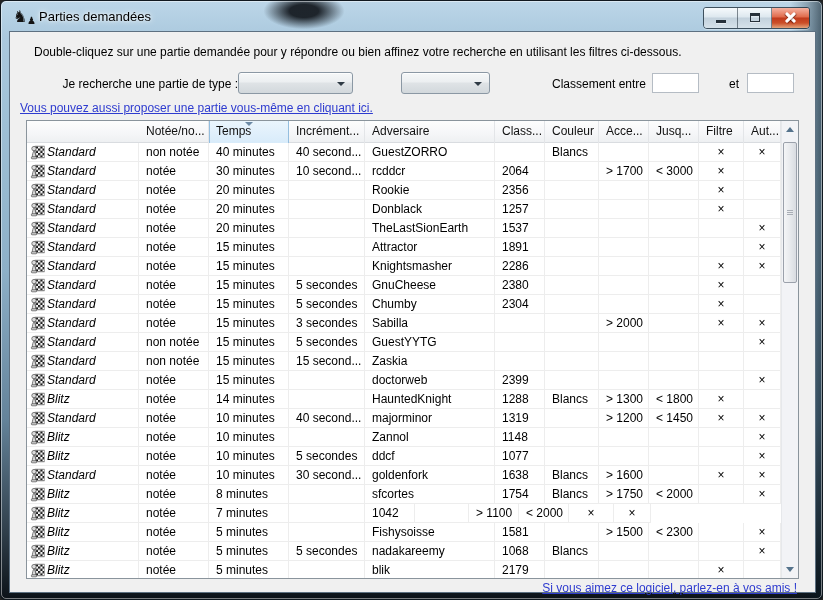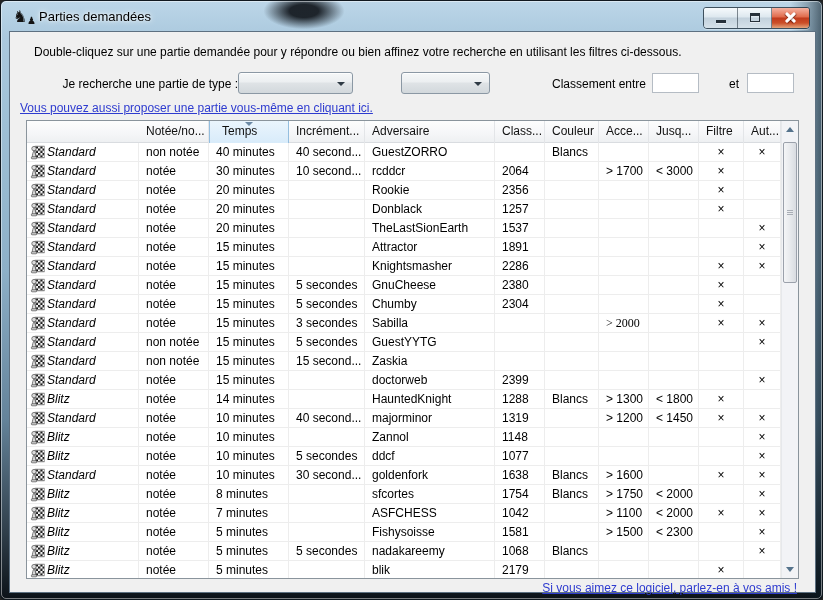--- a/index.html
+++ b/index.html
@@ -70,21 +70,21 @@
   .propose{position:absolute;left:10px;top:69px;}
   .share{position:absolute;top:549px;right:18px;}
   
   .table{position:absolute;left:16px;top:88px;width:773px;height:459px;box-sizing:border-box;
     background:#fff;border:1px solid #8a949c;overflow:hidden;}
   .thead{position:absolute;left:0;top:0;height:22px;width:754px;display:flex;box-sizing:border-box;
     background:linear-gradient(180deg,#fdfdfd,#f5f6f8 60%,#eef0f2);border-bottom:1px solid #d9dce0;}
   .th{position:relative;box-sizing:border-box;height:22px;line-height:21px;padding-left:7px;font-size:12px;
     color:#111;border-right:1px solid #e3e5e8;overflow:hidden;white-space:nowrap;cursor:default;}
   .th.sorted{background:linear-gradient(180deg,#eaf5fd,#d8ebfa);
-    border-left:1px solid #94bedf;border-right:1px solid #94bedf;padding-left:12px;}
+    border-left:1px solid #94bedf;border-right:1px solid #94bedf;padding-left:6px;}
   .sort-arrow{position:absolute;top:1px;left:50%;margin-left:-4px;width:0;height:0;
     border-left:4px solid transparent;border-right:4px solid transparent;border-top:4px solid #6c8aa5;}
   .tbody{position:absolute;left:0;top:22px;width:754px;bottom:0;overflow:hidden;}
   .tr{display:flex;height:19px;box-sizing:border-box;background:#fff;}
   .td{box-sizing:border-box;height:19px;line-height:18px;font-size:12px;color:#000;
     border-right:1px solid #ededed;border-bottom:1px solid #ededed;
     padding-left:7px;overflow:hidden;white-space:nowrap;}
   .td.c0{padding-left:2px;display:flex;align-items:center;}
   .td.c0 .type-txt{margin-left:2px;font-style:italic;}
   .td.c9,.td.c10{padding-left:0;text-align:center;}
@@ -386,21 +386,21 @@
     </g>
   </svg>
 <span class="type-txt">Standard</span>
             </div>
             <div class="td c1" style="width: 70px;">notée</div>
             <div class="td c2" style="width: 80px;">15 minutes</div>
             <div class="td c3" style="width: 76px;">3 secondes</div>
             <div class="td c4" style="width: 130px;">Sabilla</div>
             <div class="td c5" style="width: 50px;"></div>
             <div class="td c6" style="width: 54px;"></div>
-            <div class="td c7" style="width: 50px; font-family: Liberation Serif, serif;">&gt; 2000</div>
+            <div class="td c7" style="width: 50px;">&gt; 2000</div>
             <div class="td c8" style="width: 50px;"></div>
             <div class="td c9" style="width: 45px;">×</div>
             <div class="td c10" style="width: 37px;">×</div>
           </div>
           <div class="tr">
             <div class="td c0" style="width: 112px;">
   <svg class="row-icon" width="16" height="16" viewBox="0 0 16 16">
     <rect x="6" y="2" width="9.5" height="12" fill="url(#checker)" stroke="#888" stroke-width="0.5"></rect>
     <g fill="#dcdcdc" stroke="#4a4a4a" stroke-width="0.7">
       <circle cx="5" cy="4.6" r="2.2"></circle>
@@ -613,21 +613,20 @@
       <circle cx="5" cy="4.6" r="2.2"></circle>
       <path d="M3.3 13.3 C3.3 10.4 4.1 8 5 6.6 C5.9 8 6.7 10.4 6.7 13.3 Z"></path>
       <rect x="2.4" y="12.8" width="5.2" height="2" rx="0.6"></rect>
     </g>
   </svg>
 <span class="type-txt">Blitz</span>
             </div>
             <div class="td c1" style="width: 70px;">notée</div>
             <div class="td c2" style="width: 80px;">7 minutes</div>
             <div class="td c3" style="width: 76px;"></div>
-            <div class="td c4" style="width: 130px;">ASFCHESS</div>
             <div class="td c5" style="width: 50px;">1042</div>
             <div class="td c6" style="width: 54px;"></div>
             <div class="td c7" style="width: 50px;">&gt; 1100</div>
             <div class="td c8" style="width: 50px;">&lt; 2000</div>
             <div class="td c9" style="width: 45px;">×</div>
             <div class="td c10" style="width: 37px;">×</div>
           </div>
           <div class="tr">
             <div class="td c0" style="width: 112px;">
   <svg class="row-icon" width="16" height="16" viewBox="0 0 16 16">

